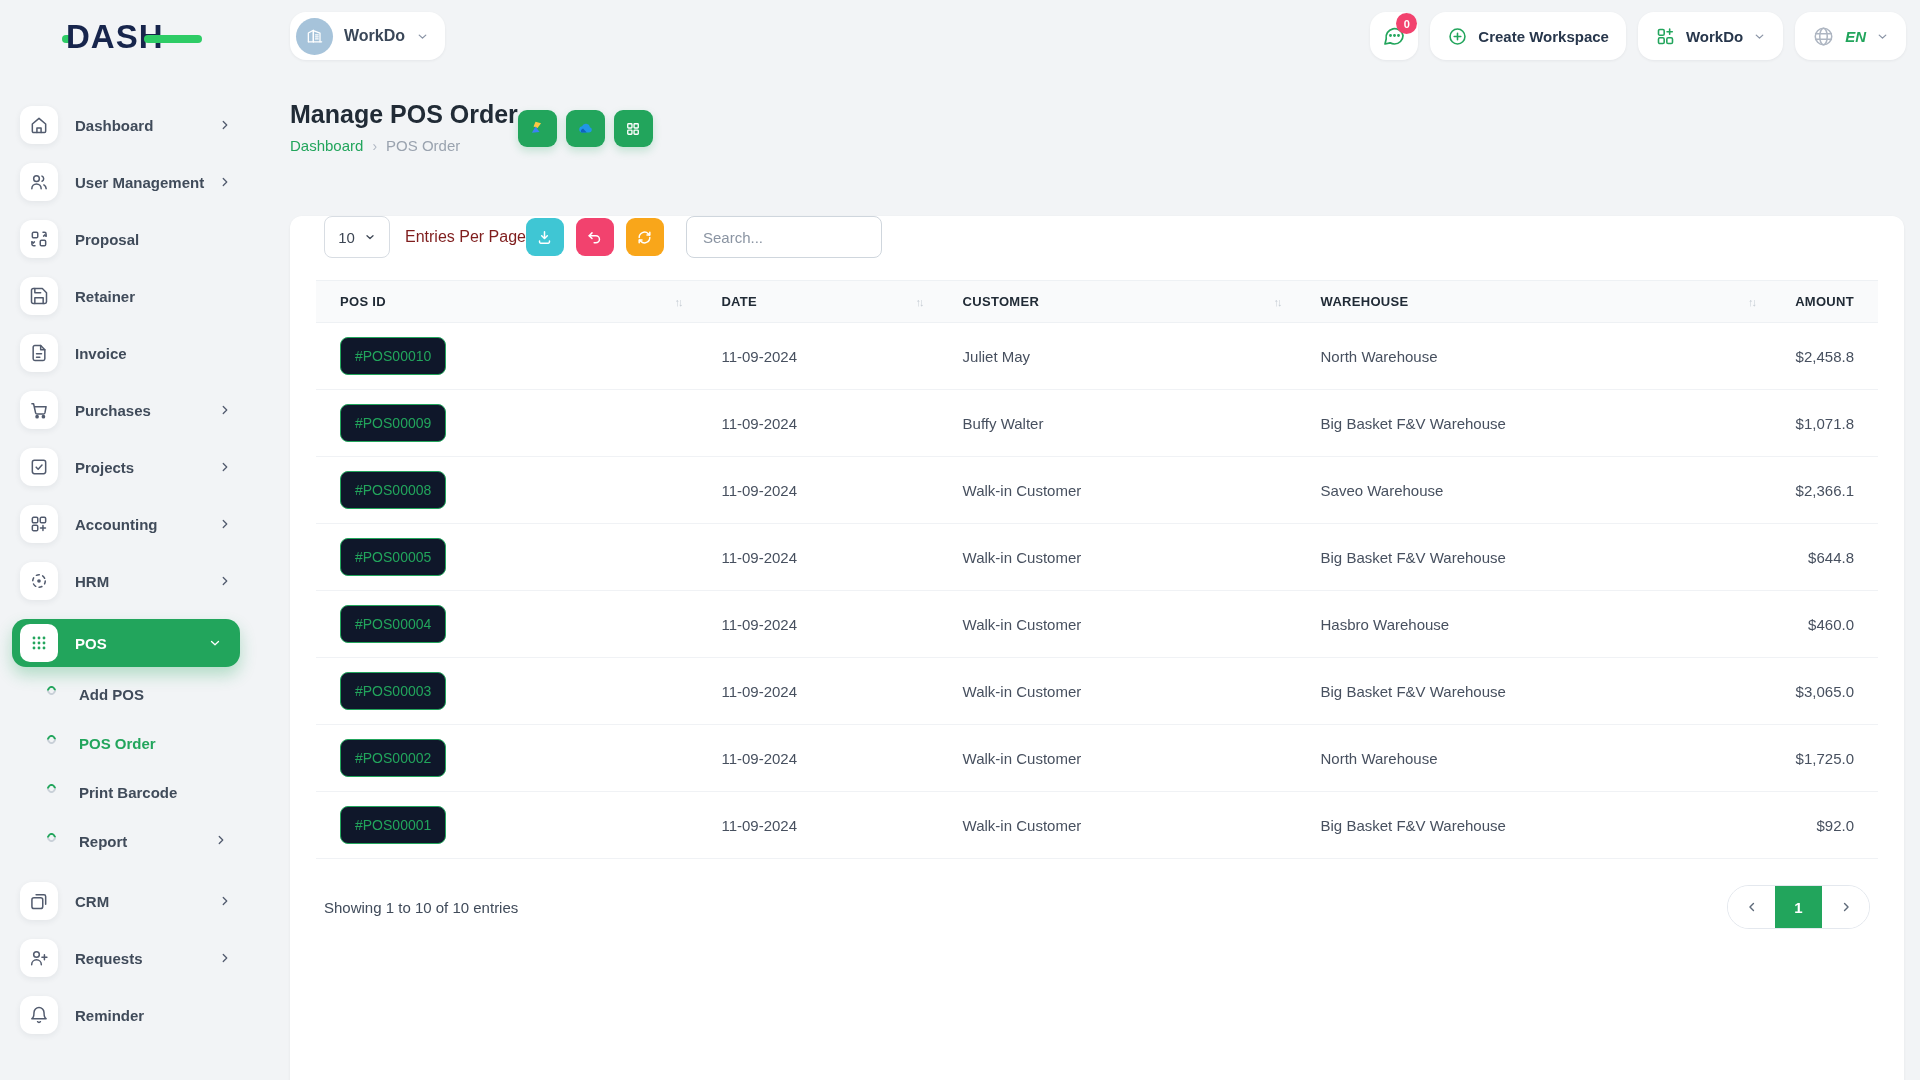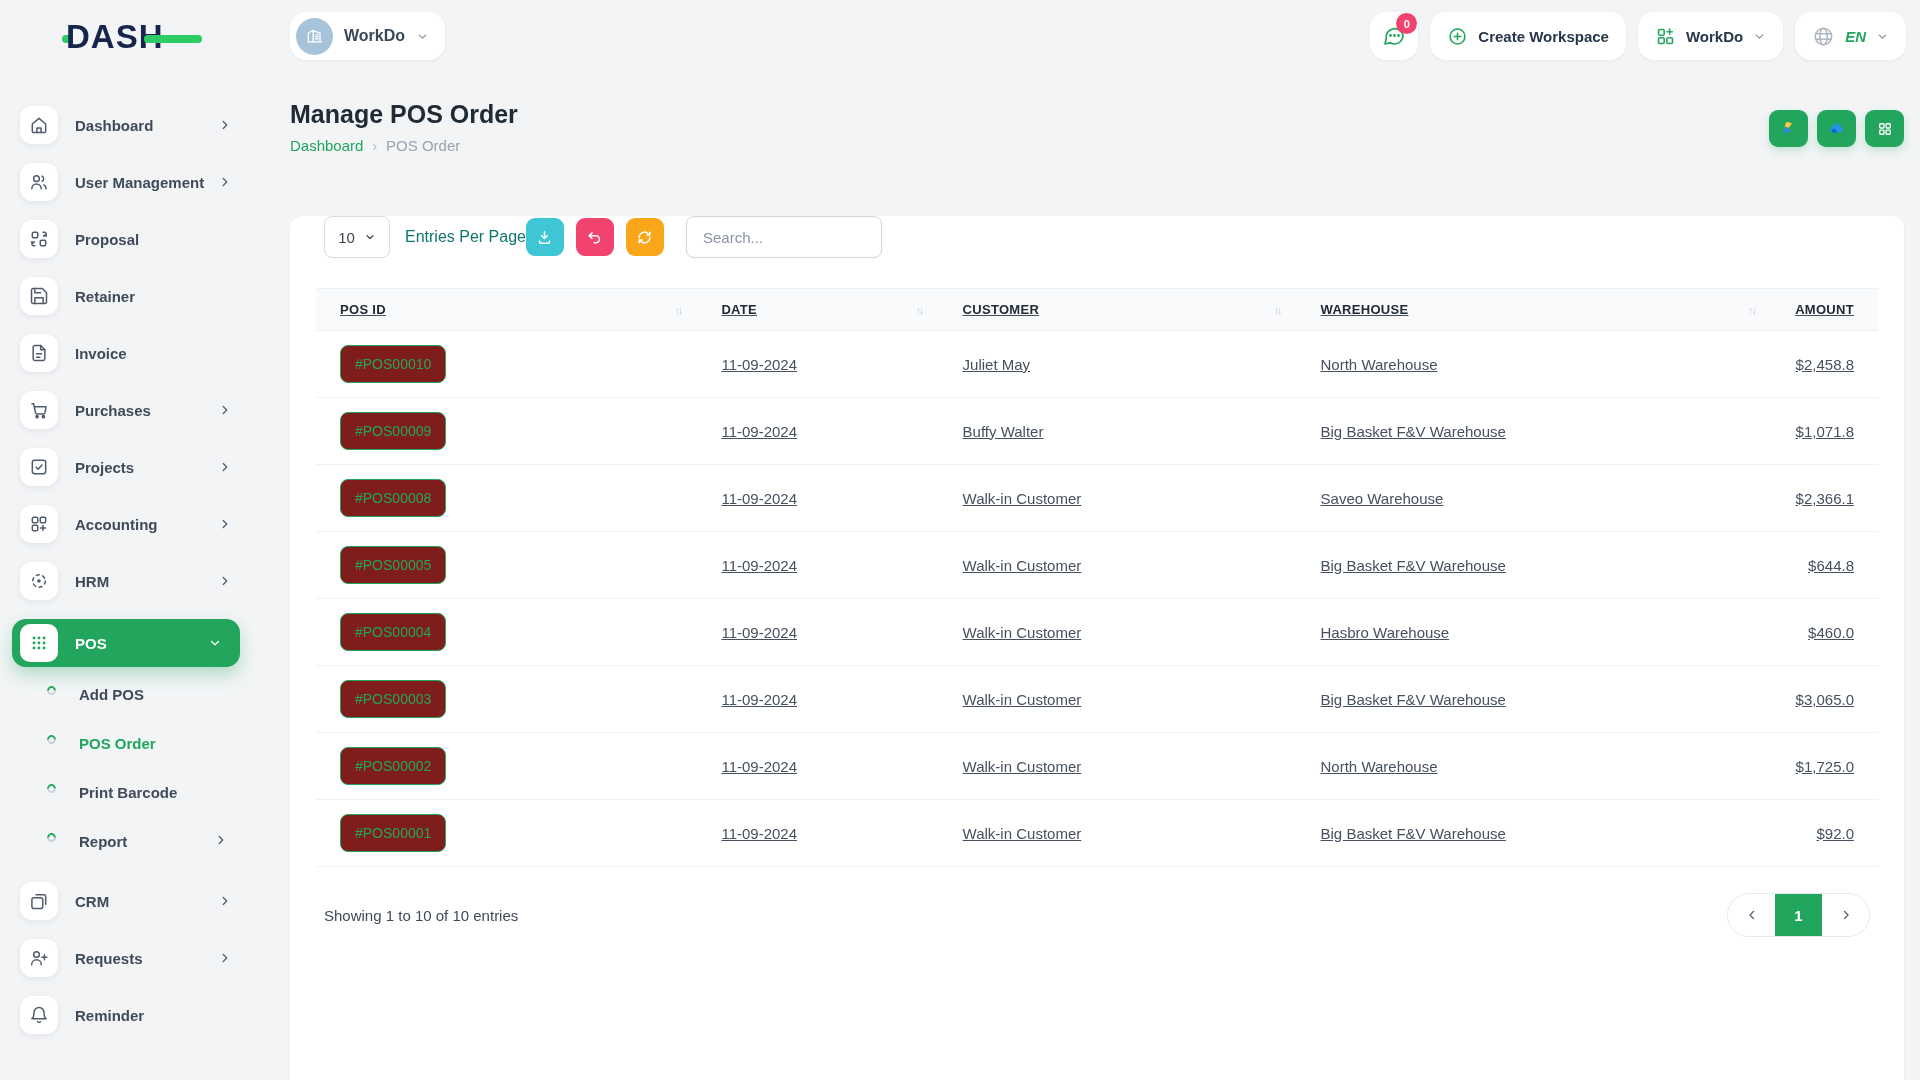--- a/index.html
+++ b/index.html
@@ -64,21 +64,21 @@
   .bullet {
     width:9px; height:9px; border-radius:50%; margin-right:23px; flex:0 0 9px;
     border:2px solid; border-color:#22a55c #c9d0d8 #c9d0d8 #22a55c; transform:rotate(45deg);
   }
   .sub-label { font-size:15px; font-weight:600; color:#404b5a; }
   .sub-item.active .sub-label { color:#22a55c; }
   .sub-chevron { margin-left:auto; margin-right:30px; color:#525b6e; }
 
   
   .content { position:absolute; left:290px; top:100px; width:1614px; }
-  .page-head { display:flex; justify-content:space-between; align-items:flex-start; min-height:52px; }
+  .page-head { display:flex; justify-content:flex-start; align-items:flex-start; min-height:52px; }
   .page-title { font-size:25px; font-weight:700; color:#212b36; }
   .breadcrumb { margin-top:8px; display:flex; align-items:center; gap:9px; font-size:15px; }
   .bc-link { color:#22a55c; cursor:pointer; }
   .bc-sep { color:#b0b7c3; font-size:14px; }
   .bc-current { color:#9aa3af; }
   .head-actions { display:flex; gap:9px; margin-top:10px; }
   .head-btn {
     width:39px; height:37px; border-radius:9px; background:#22a55c; border:none; cursor:pointer;
     display:grid; place-items:center; box-shadow:0 4px 8px rgba(34,165,92,.22);
   }
@@ -88,49 +88,49 @@
     margin-top:8px; background:#fff; border-radius:12px; height:940px;
     box-shadow:0 1px 3px rgba(16,24,40,.06); padding:0 26px;
   }
   .toolbar { margin:62px 8px 0; display:flex; justify-content:flex-start; align-items:center; }
   .toolbar-left { display:flex; align-items:center; }
   .entries-select {
     width:66px; height:42px; border:1px solid #d8dde3; border-radius:8px; background:#fff;
     display:flex; align-items:center; justify-content:center; gap:9px; cursor:pointer;
     font-size:15px; color:#3d4654;
   }
-  .entries-label { margin-left:15px; font-size:16px; color:#0f766e; }
+  .entries-label { margin-left:15px; font-size:16px; color:#7f1d1d; }
   .toolbar-right { display:flex; align-items:center; gap:12px; }
   .act-btn { width:38px; height:38px; border:none; border-radius:9px; display:grid; place-items:center; cursor:pointer; color:#fff; }
   .act-download { background:#3fc6d4; }
   .act-undo { background:#f2426e; }
   .act-refresh { background:#f9a61a; }
   .search-input {
     width:196px; height:42px; margin-left:10px; border:1px solid #cfd6dd; border-radius:8px;
     padding:0 16px; font-size:15px; color:#3d4654; outline:none; background:#fff;
     font-family:"Liberation Sans","DejaVu Sans",sans-serif;
   }
   .search-input::placeholder { color:#8a94a2; }
 
   
-  table { width:100%; border-collapse:collapse; margin-top:30px;text-decoration:underline; }
+  table { width:100%; border-collapse:collapse; margin-top:22px; }
   thead th {
     background:#f9fafb; border-top:1px solid #eef1f4; border-bottom:1px solid #eef1f4;
     height:42px; text-align:left; font-size:13px; font-weight:700; color:#212b36;
     letter-spacing:.3px; padding-left:24px; position:relative; white-space:nowrap;
   }
   th .sort { position:absolute; right:16px; top:50%; transform:translateY(-50%);
     color:#c6ccd4; font-size:11px; letter-spacing:-2px; cursor:pointer; font-weight:400; }
   th.col-amount { text-align:right; padding-right:24px; }
   tbody td { height:67px; border-bottom:1px solid #f0f2f5; font-size:15px; color:#47505f; padding-left:24px; }
   td.c-amt { text-align:right; padding-right:24px; }
   .pos-badge {
     display:inline-block; min-width:97px; text-align:center; padding:10px 14px;
     border:1px solid #22a55c; color:#22a55c; border-radius:8px; font-size:14px;
-    background:#7f1d1d; cursor:pointer;
+    background:#0f172a; cursor:pointer;
   }
 
   
   .card-footer { margin:26px 8px 0; display:flex; justify-content:space-between; align-items:center; }
   .showing-text { font-size:15px; color:#404b5a; }
   .pagination {
     display:inline-flex; border:1px solid #e4e8ee; border-radius:24px; overflow:hidden;
     background:#fff; height:44px; align-items:stretch;
   }
   .page-btn { width:47px; display:grid; place-items:center; color:#5f6b7a; cursor:pointer; background:#fff; border:none; }

